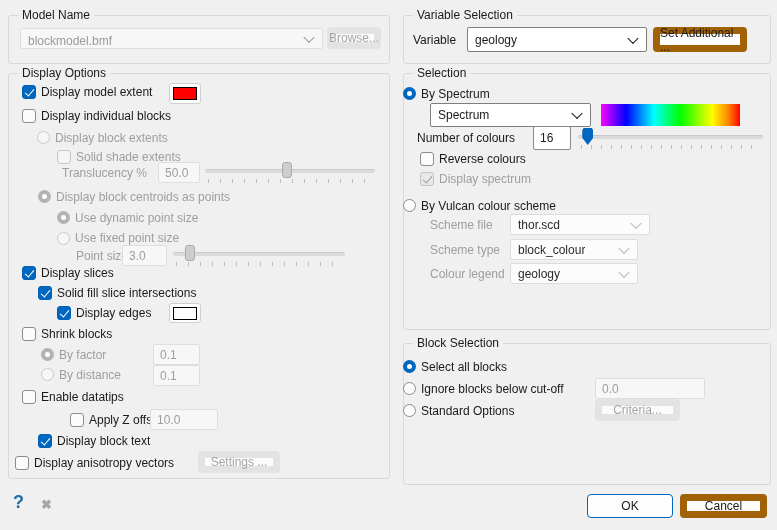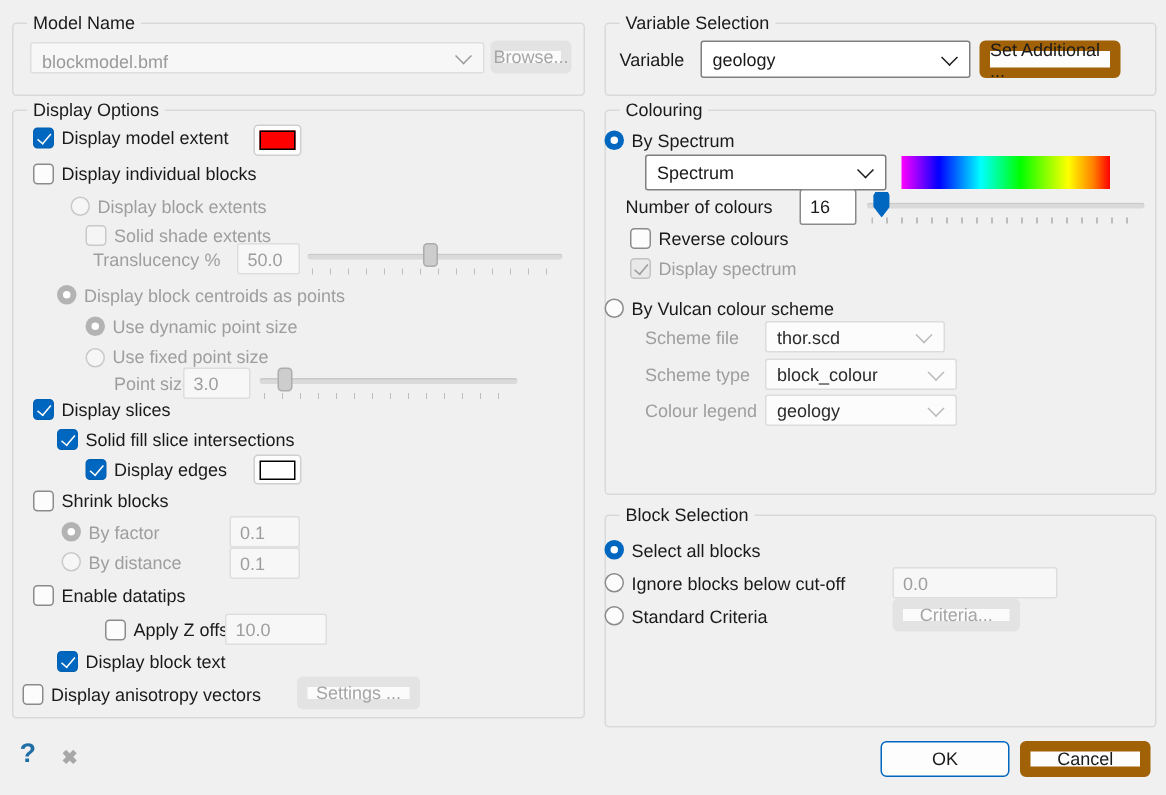--- a/index.html
+++ b/index.html
@@ -95,21 +95,21 @@
   </div>
   <div class="swbtn" style="left:169px;top:83px;width:32px;height:21px;">
     <span class="sw" style="background: rgb(255, 0, 0);"></span>
   </div>
 
   <div class="row" style="left:22px;top:108px;">
     <span class="cb off"></span>
     <span class="lb">Display individual blocks</span>
   </div>
 
-  <div class="row" style="left:47px;top:130px;align-items:center;">
+  <div class="row" style="left:37px;top:130px;align-items:center;">
     <span class="rb off dis"></span>
     <span class="lb dis">Display block extents</span>
   </div>
 
   <div class="row" style="left:57px;top:149px;">
     <span class="cb off dis"></span>
     <span class="lb dis">Solid shade extents</span>
   </div>
 
   <div class="slb dis" style="left:62px;top:166px;">Translucency %</div>
@@ -204,21 +204,21 @@
     <div class="grp-t">Variable Selection</div>
   </div>
   <div class="slb" style="left:413px;top:33px;">Variable</div>
   <div class="combo en" style="left:467px;top:27px;width:180px;height:25px;">
     <span class="txt">geology</span>
     <span class="chev"></span>
   </div>
   <div class="btn" style="left:653px;top:27px;width:94px;height:25px;">Set Additional ...</div>
 
   <div class="grp" style="left:403px;top:73px;width:366px;height:255px;">
-    <div class="grp-t">Colouring</div>
+    <div class="grp-t">Selection</div>
   </div>
 
   <div class="row" style="left:403px;top:86px;">
     <span class="rb on"></span>
     <span class="lb">By Spectrum</span>
   </div>
 
   <div class="combo en" style="left:430px;top:103px;width:161px;height:24px;">
     <span class="txt">Spectrum</span>
     <span class="chev"></span>
@@ -242,21 +242,21 @@
     <span class="cb on dis"></span>
     <span class="lb dis">Display spectrum</span>
   </div>
 
   <div class="row" style="left:403px;top:198px;">
     <span class="rb off"></span>
     <span class="lb">By Vulcan colour scheme</span>
   </div>
 
   <div class="slb dis" style="left:430px;top:218px;">Scheme file</div>
-  <div class="combo dis2" style="left:510px;top:214px;width:120px;height:21px;">
+  <div class="combo dis2" style="left:510px;top:214px;width:140px;height:21px;">
     <span class="txt">thor.scd</span>
     <span class="chev"></span>
   </div>
 
   <div class="slb dis" style="left:430px;top:243px;">Scheme type</div>
   <div class="combo dis2" style="left:510px;top:239px;width:128px;height:21px;">
     <span class="txt">block_colour</span>
     <span class="chev"></span>
   </div>
 
@@ -276,21 +276,21 @@
   </div>
 
   <div class="row" style="left:403px;top:381px;">
     <span class="rb off"></span>
     <span class="lb">Ignore blocks below cut-off</span>
   </div>
   <input class="field dis" style="left: 595px; top: 378px; width: 110px; height: 21px;" readonly="" value="0.0">
 
   <div class="row" style="left:403px;top:403px;">
     <span class="rb off"></span>
-    <span class="lb">Standard Criteria</span>
+    <span class="lb">Standard Options</span>
   </div>
   <div class="btn dis" style="left:595px;top:399px;width:85px;height:22px;">Criteria...</div>
 
   <div class="help" style="left:13px;top:492px;">?</div>
   <div class="closex" style="left:41px;top:497px;">✖</div>
 
   <div class="btn primary" style="left:587px;top:494px;width:86px;height:24px;">OK</div>
   <div class="btn" style="left:680px;top:494px;width:87px;height:24px;">Cancel</div>
 
 </div>

